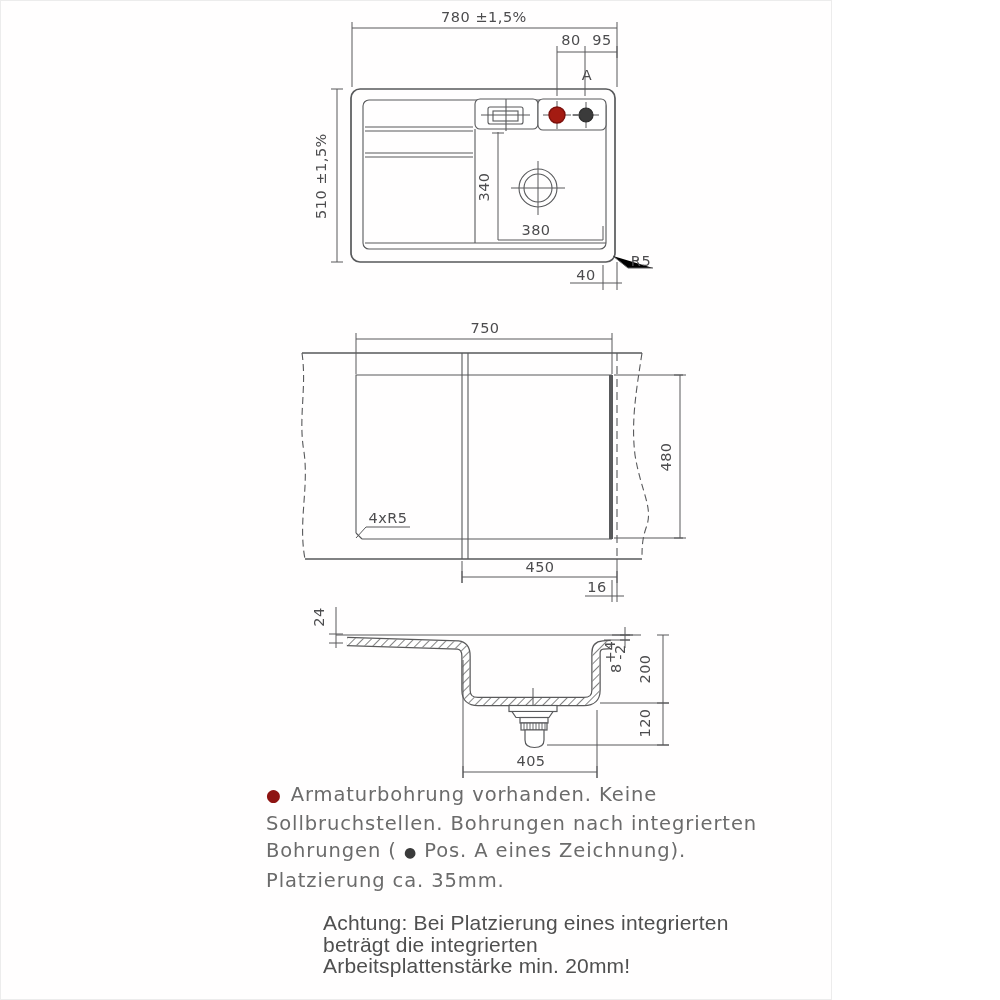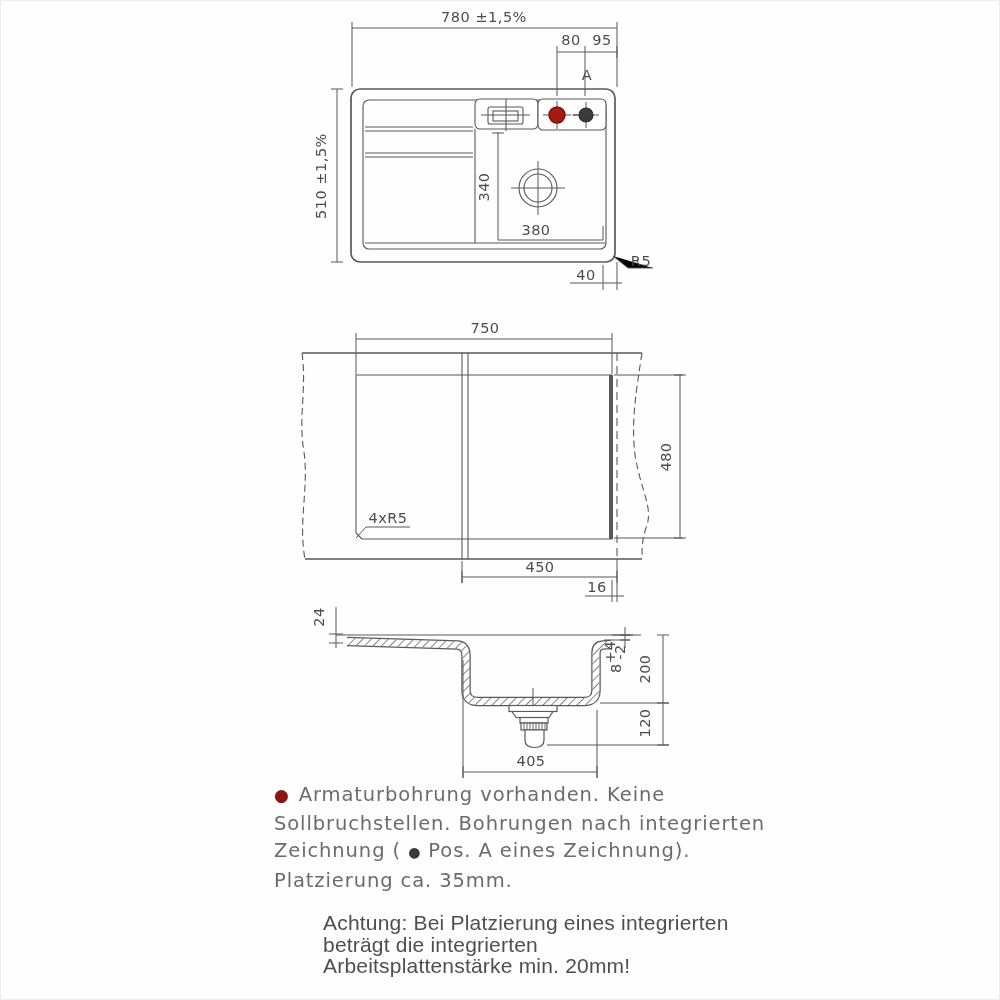--- a/index.html
+++ b/index.html
@@ -1,27 +1,27 @@
 <!DOCTYPE html>
 <html><head>
 <meta charset="utf-8">
 <style>
   html,body{margin:0;padding:0;background:#ffffff;}
   .canvas{
-    position:relative;width:1000px;height:1000px;background:#fffefe;
+    position:relative;width:832px;height:1000px;background:#fffefe;
     font-family:"DejaVu Sans",sans-serif;overflow:hidden;
     box-shadow:inset 0 0 0 1px #ececec;
   }
   svg{position:absolute;left:0;top:0;}
   svg text{fill:#4c4c4e;font-family:"DejaVu Sans",sans-serif;font-size:14.5px;letter-spacing:.5px;}
   .notes{
     position:absolute;left:266px;top:781px;width:500px;
     color:#6b6b6b;font-size:19.5px;line-height:27.5px;letter-spacing:.9px;
   }
-  .notes .ln{white-space:nowrap;margin-left:8px;}
+  .notes .ln{white-space:nowrap;}
   .bullet-red{color:#8e1412;font-size:17px;margin-right:9px;}
   .bullet-dark{color:#3a3a3a;font-size:14px;}
   .warning{
     position:absolute;left:323px;top:912px;width:400px;
     color:#4f4f4f;font-size:21px;line-height:21.5px;letter-spacing:.2px;
     font-family:"Liberation Sans",sans-serif;
   }
   .warning .ln{white-space:nowrap;}
 </style>
 </head>
@@ -146,21 +146,21 @@
   <text x="615" y="652" text-anchor="middle" font-size="8.5" transform="rotate(-90 615 652)">+4</text>
   <text x="625" y="652" text-anchor="middle" font-size="8.5" transform="rotate(-90 625 652)">-2</text>
   <text x="650" y="669" text-anchor="middle" transform="rotate(-90 650 669)">200</text>
   <text x="650" y="723" text-anchor="middle" transform="rotate(-90 650 723)">120</text>
   <text x="531" y="766" text-anchor="middle">405</text>
 </svg>
 
 <div class="notes">
   <div class="ln"><span class="bullet-red">●</span><span>Armaturbohrung vorhanden. Keine</span></div>
   <div class="ln">Sollbruchstellen. Bohrungen nach integrierten</div>
-  <div class="ln"><span>Zeichnung ( </span><span class="bullet-dark">●</span><span> Pos. A eines Zeichnung).</span></div>
+  <div class="ln"><span>Bohrungen ( </span><span class="bullet-dark">●</span><span> Pos. A eines Zeichnung).</span></div>
   <div class="ln">Platzierung ca. 35mm.</div>
 </div>
 
 <div class="warning">
   <div class="ln">Achtung: Bei Platzierung eines integrierten</div>
   <div class="ln">beträgt die integrierten</div>
   <div class="ln">Arbeitsplattenstärke min. 20mm!</div>
 </div>
 
 </div>

